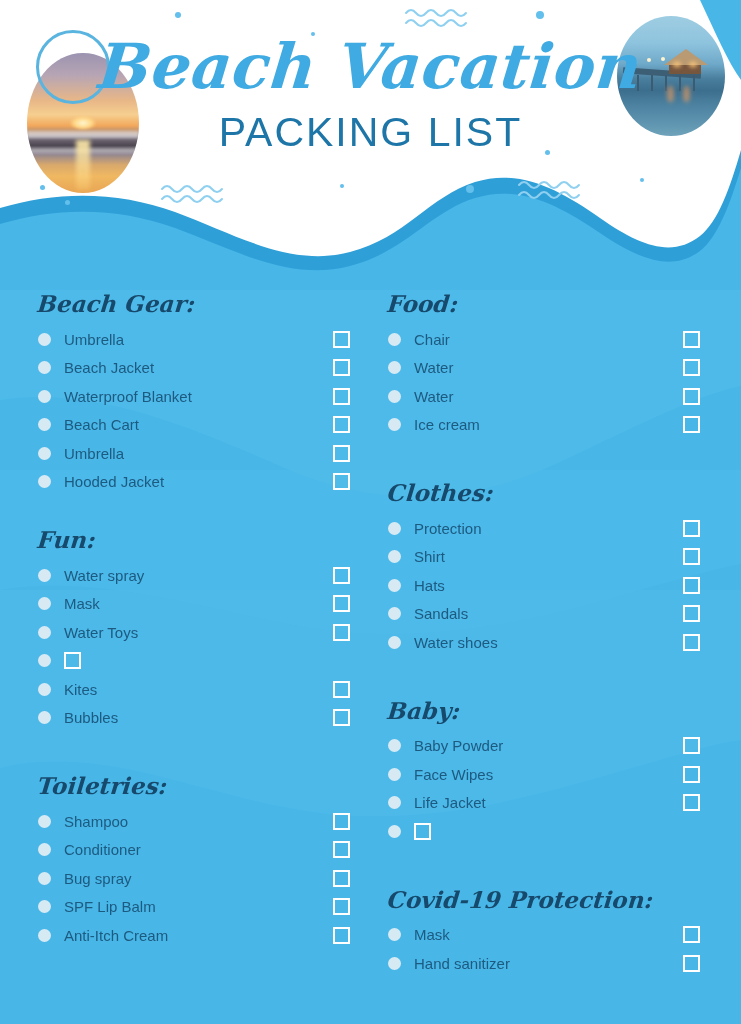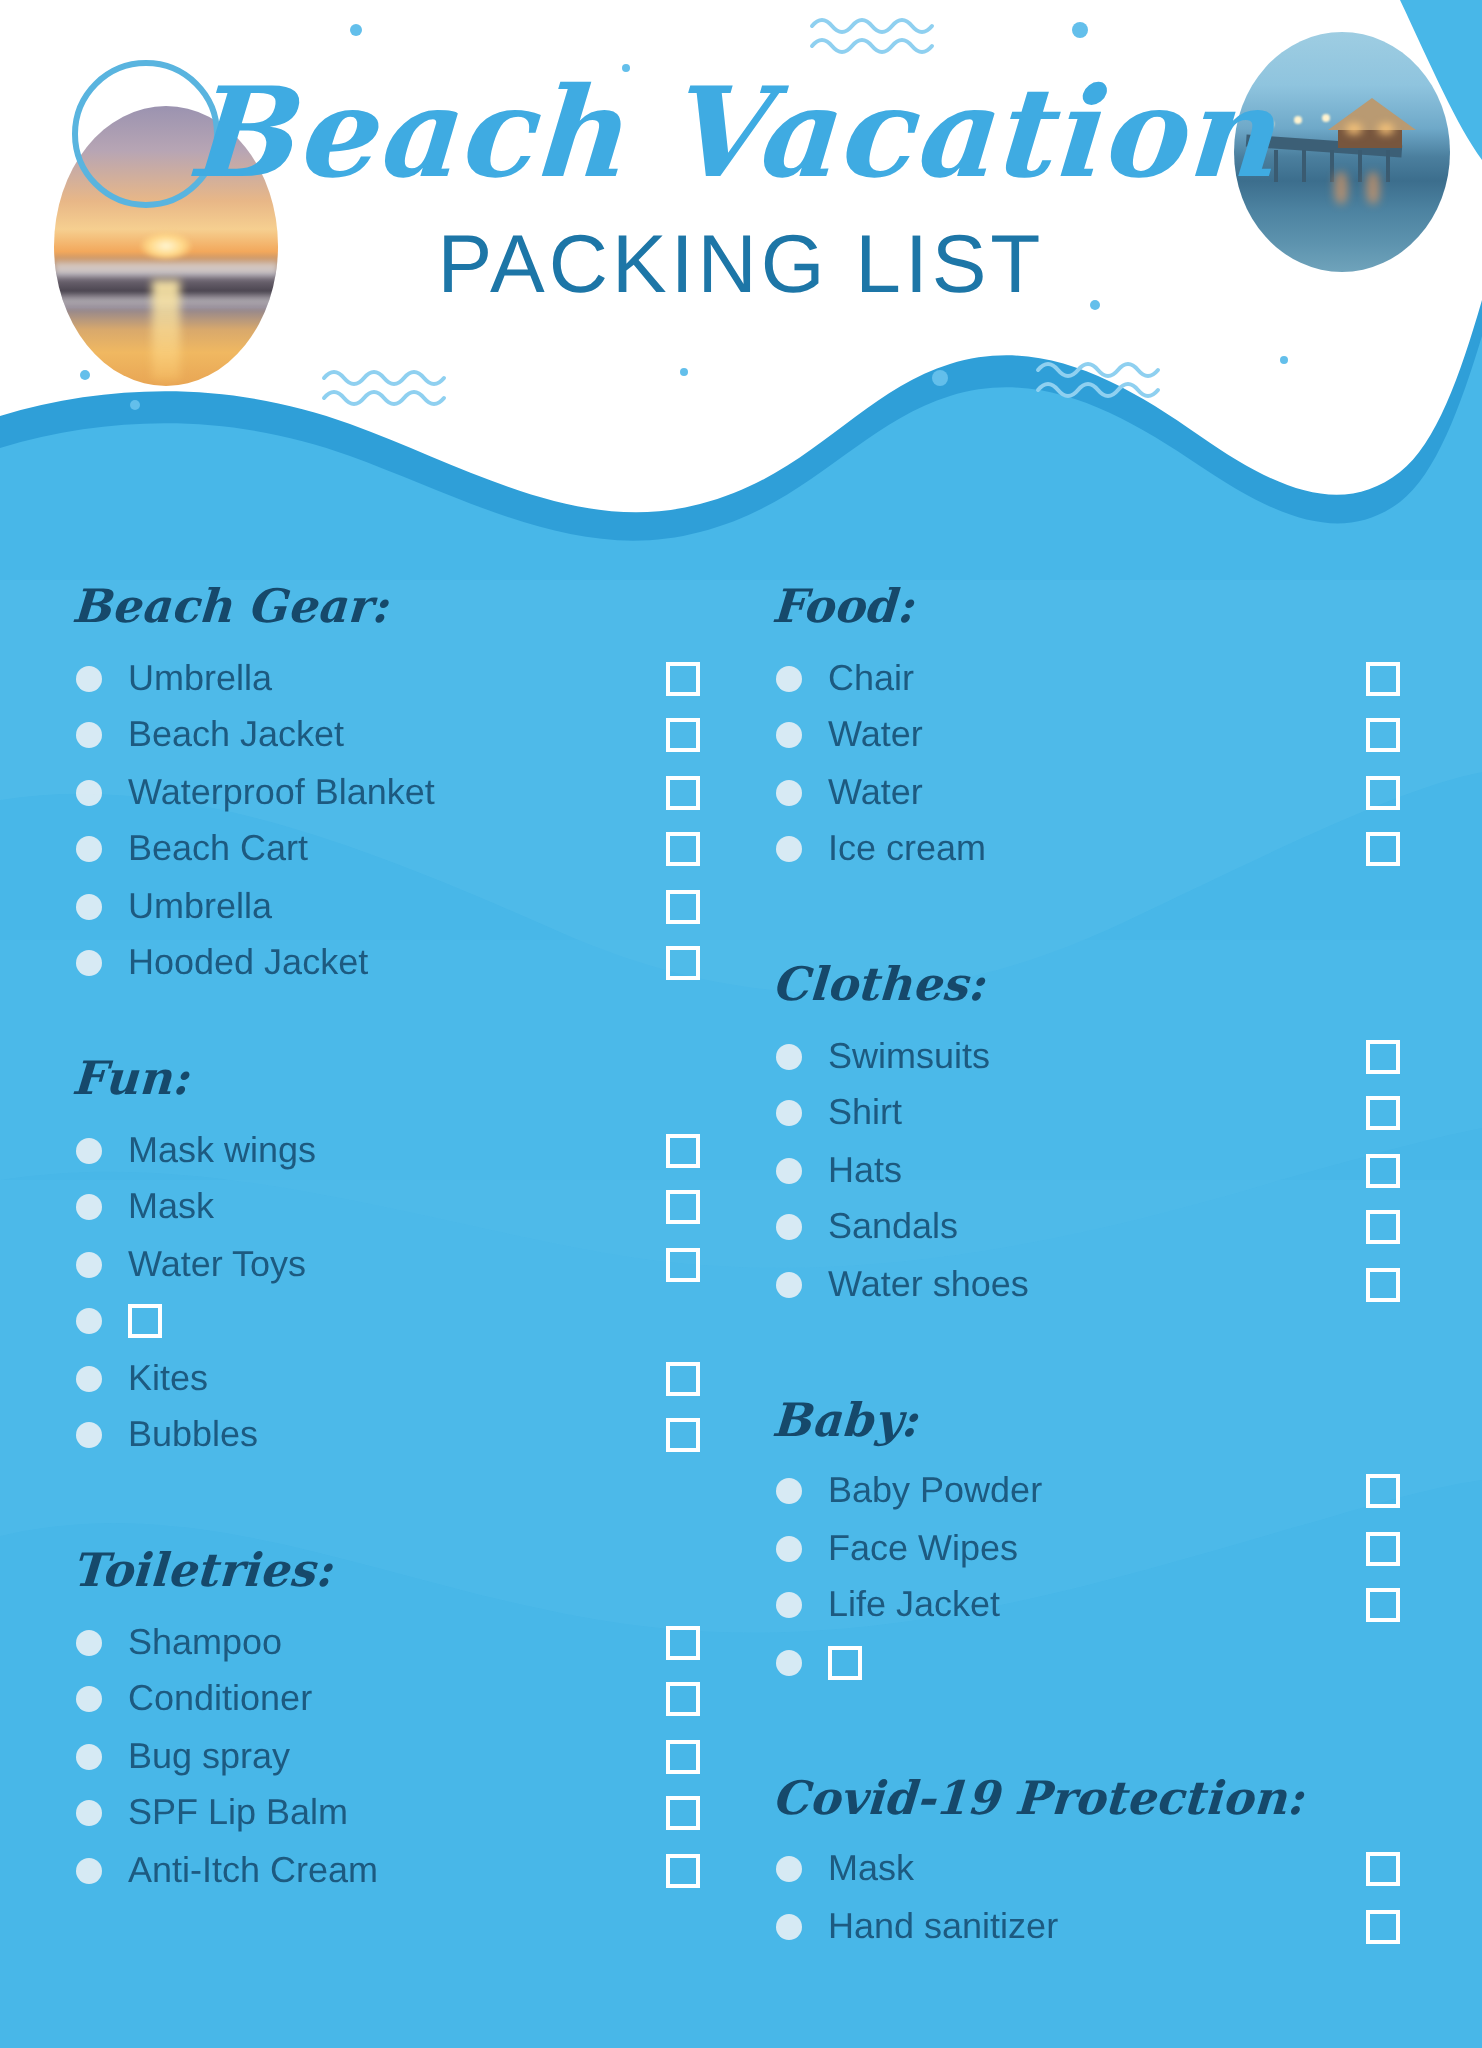--- a/index.html
+++ b/index.html
@@ -258,21 +258,21 @@
     width: 13px;
     height: 13px;
     border-radius: 50%;
     background: #e3eef4;
     flex: 0 0 auto;
     margin-right: 13px;
     opacity: .92;
   }
   .item-label {
     font-family: "Liberation Sans", sans-serif;
-    font-size: 18px;
+    font-size: 15px;
     color: #1d5a80;
     flex: 1 1 auto;
     white-space: nowrap;
   }
   .checkbox {
     width: 13px;
     height: 13px;
     border: 2px solid #ffffff;
     flex: 0 0 auto;
     margin-right: 10px;
@@ -414,21 +414,21 @@
         </ul>
       </div>
 
       <div class="spacer-md"></div>
 
       <div class="group">
         <div class="group-title">Fun:</div>
         <ul class="items">
           <li class="item">
             <span class="bullet"></span>
-            <span class="item-label">Mask wings</span>
+            <span class="item-label">Water spray</span>
             <span class="checkbox"></span>
           </li>
           <li class="item">
             <span class="bullet"></span>
             <span class="item-label">Mask</span>
             <span class="checkbox"></span>
           </li>
           <li class="item">
             <span class="bullet"></span>
             <span class="item-label">Water Toys</span>
@@ -513,21 +513,21 @@
         </ul>
       </div>
 
       <div class="spacer-lg"></div>
 
       <div class="group">
         <div class="group-title">Clothes:</div>
         <ul class="items">
           <li class="item">
             <span class="bullet"></span>
-            <span class="item-label">Swimsuits</span>
+            <span class="item-label">Protection</span>
             <span class="checkbox"></span>
           </li>
           <li class="item">
             <span class="bullet"></span>
             <span class="item-label">Shirt</span>
             <span class="checkbox"></span>
           </li>
           <li class="item">
             <span class="bullet"></span>
             <span class="item-label">Hats</span>

